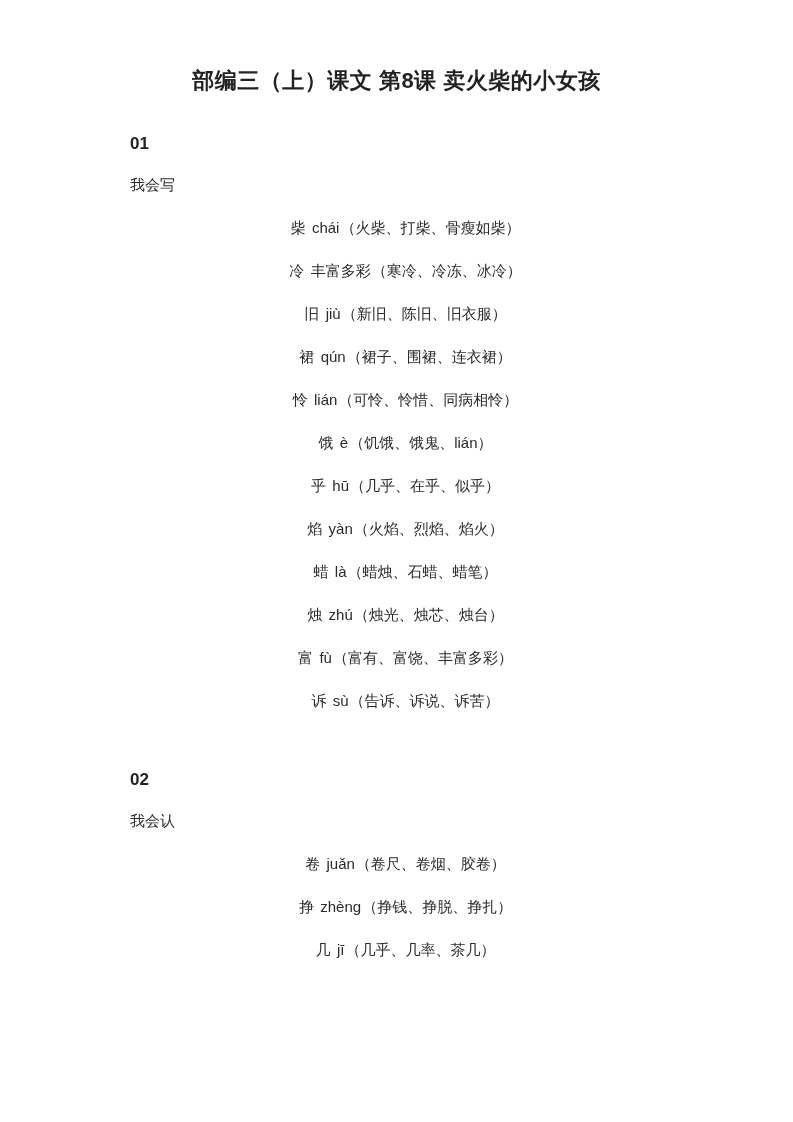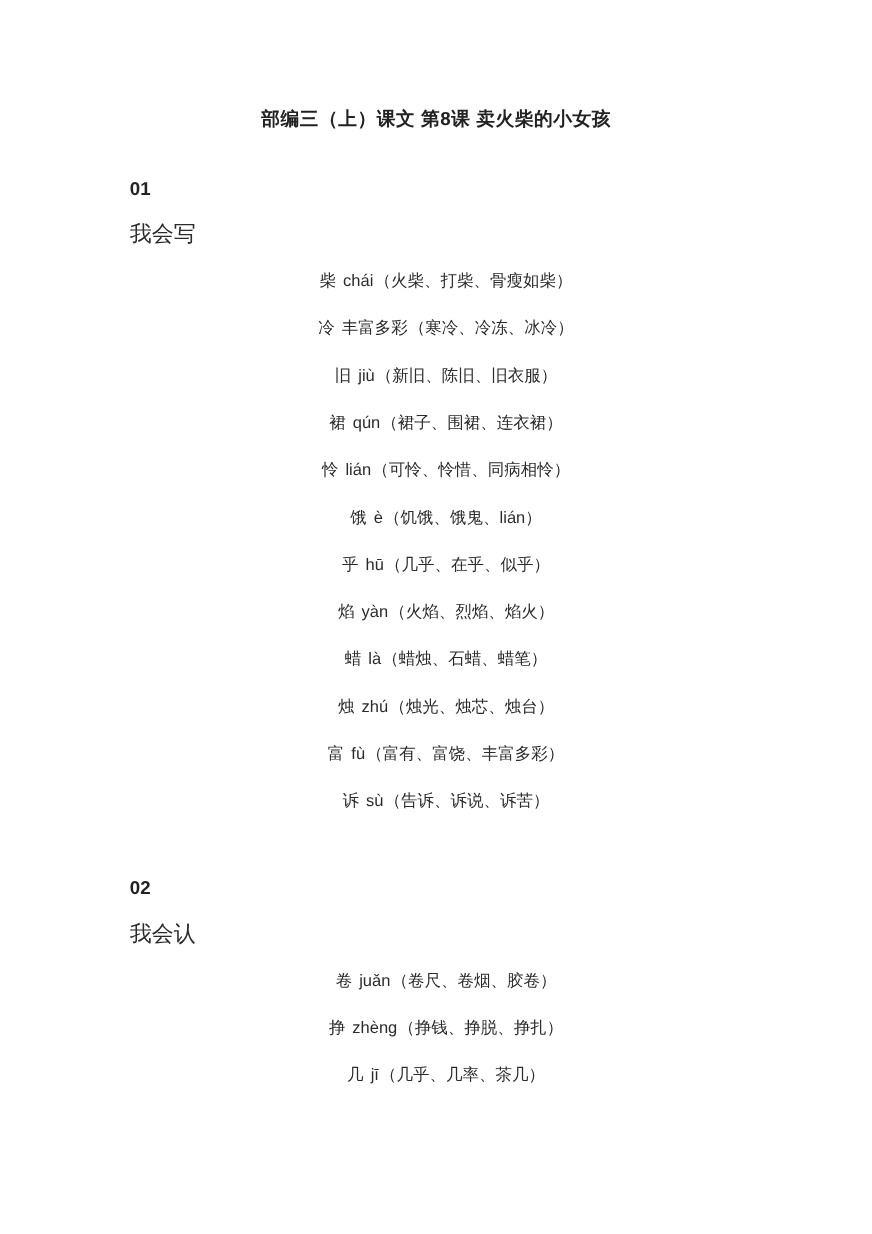--- a/index.html
+++ b/index.html
@@ -10,44 +10,44 @@
   .page {
     position: relative;
     width: 793px;
     height: 1122px;
     background: #ffffff;
     overflow: hidden;
     font-family: "Liberation Sans", "DejaVu Sans", sans-serif;
     color: #2b2b2b;
   }
   .doc-title {
-    padding-top: 96px;
+    padding-top: 68px;
     text-align: center;
-    font-size: 17px;
+    font-size: 22px;
     font-weight: bold;
     line-height: 26px;
     color: #222222;
     letter-spacing: 0.5px;
   }
   .content {
     margin-left: 118px;
     margin-right: 100px;
   }
-  .section { margin: 0; }
+  .section { margin: 12px; }
   .section + .section { margin-top: 60px; }
   .section-number {
     margin-top: 40px;
     font-size: 17px;
     font-weight: bold;
     line-height: 20px;
     color: #222222;
   }
   .section-label {
     margin-top: 22px;
-    font-size: 20px;
+    font-size: 15px;
     line-height: 18px;
   }
   .vocab-entry {
     margin-top: 25px;
     font-size: 15px;
     line-height: 18px;
     white-space: nowrap;
     text-align: center;
   }
   .hanzi { letter-spacing: 0.2px; }

